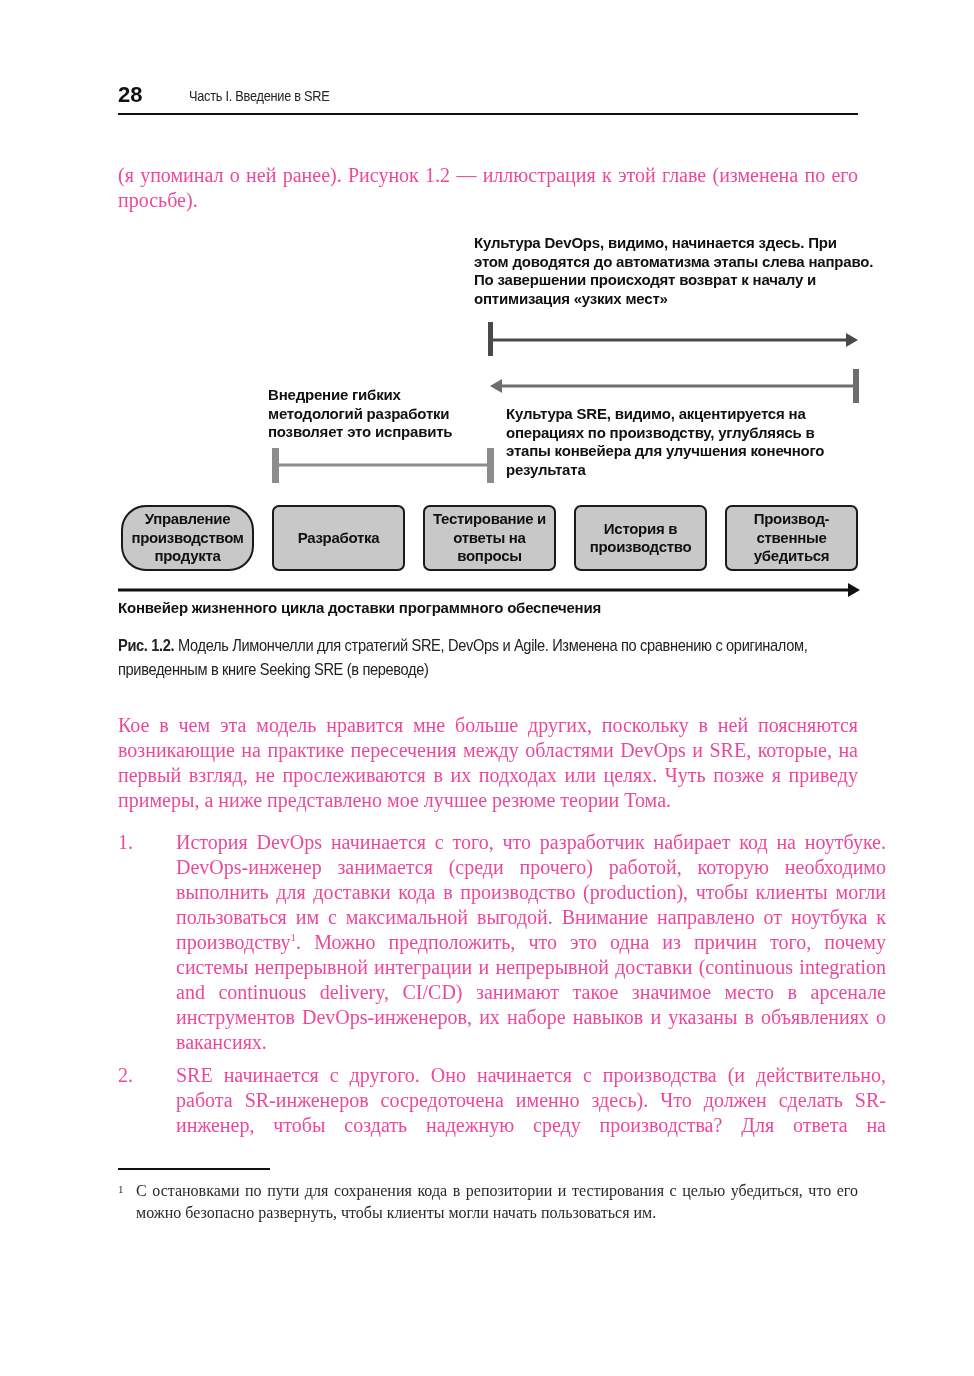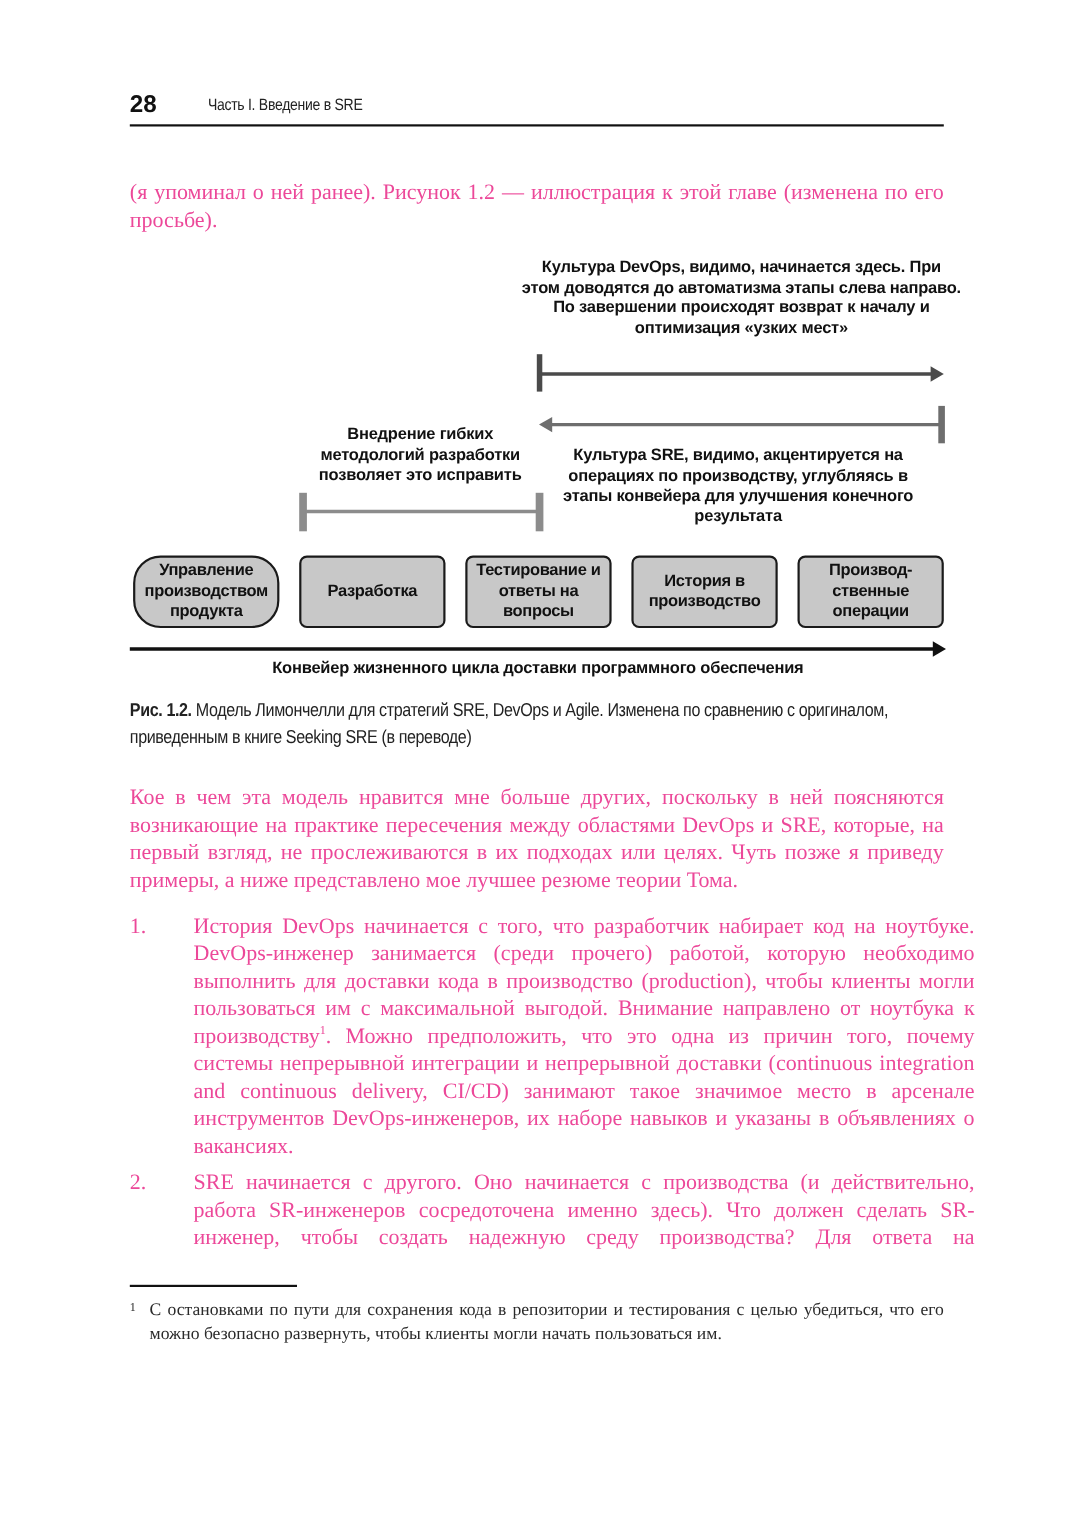--- a/index.html
+++ b/index.html
@@ -13,21 +13,21 @@
   .header-rule { position: absolute; left: 0; top: 33px; width: 740px; height: 2px; background: #111; }
 
   
   .serif { font-family: "Liberation Serif", serif; font-size: 20px; line-height: 25px; color: #ec4899; }
   .para { position: absolute; left: 118px; width: 740px; text-align: justify; text-align-last: left; }
   .p1 { top: 163px; }
   .p2 { top: 713px; }
 
   
   .diagram { position: absolute; left: 0; top: 0; width: 974px; height: 630px; pointer-events: none; }
-  .dtext { position: absolute; font-family: "Liberation Sans", sans-serif; font-weight: bold; font-size: 15px; line-height: 18.5px; color: #111; text-align: center; letter-spacing: -0.2px; }
+  .dtext { position: absolute; font-family: "Liberation Sans", sans-serif; font-weight: bold; font-size: 15px; line-height: 18.5px; color: #111; letter-spacing: -0.2px; }
   .t-devops { left: 474px; top: 234px; width: 400px; }
   .t-agile { left: 268px; top: 386px; width: 228px; }
   .t-sre { left: 506px; top: 405px; width: 330px; }
   .t-pipeline { left: 118px; top: 599px; width: 742px; font-size: 15px; }
 
   .stage { position: absolute; top: 505px; width: 133px; height: 66px; background: #c8c8c8; border: 2px solid #1a1a1a; border-radius: 7px; box-sizing: border-box;
            display: flex; align-items: center; justify-content: center; text-align: center;
            font-family: "Liberation Sans", sans-serif; font-weight: bold; font-size: 15px; line-height: 18.5px; color: #111; letter-spacing: -0.3px; pointer-events: auto; }
   .s0 { left: 121px; border-radius: 25px; }
   .s1 { left: 272px; }
@@ -107,21 +107,21 @@
     <div class="stage s1">
         <span>Разработка</span>
       </div>
     <div class="stage s2">
         <span>Тестирование и ответы на вопросы</span>
       </div>
     <div class="stage s3">
         <span>История в производство</span>
       </div>
     <div class="stage s4">
-        <span>Производ-ственные операции</span>
+        <span>Производ-ственные убедиться</span>
       </div>
 
     <div class="dtext t-pipeline">Конвейер жизненного цикла доставки программного обеспечения</div>
   </div>
 
   <div class="caption">
     <span class="cap-inner">
       <span class="label">Рис. 1.2.</span>
       <span>Модель Лимончелли для стратегий SRE, DevOps и Agile. Изменена по сравнению с оригиналом, приведенным в книге Seeking SRE (в переводе)</span>
     </span>

